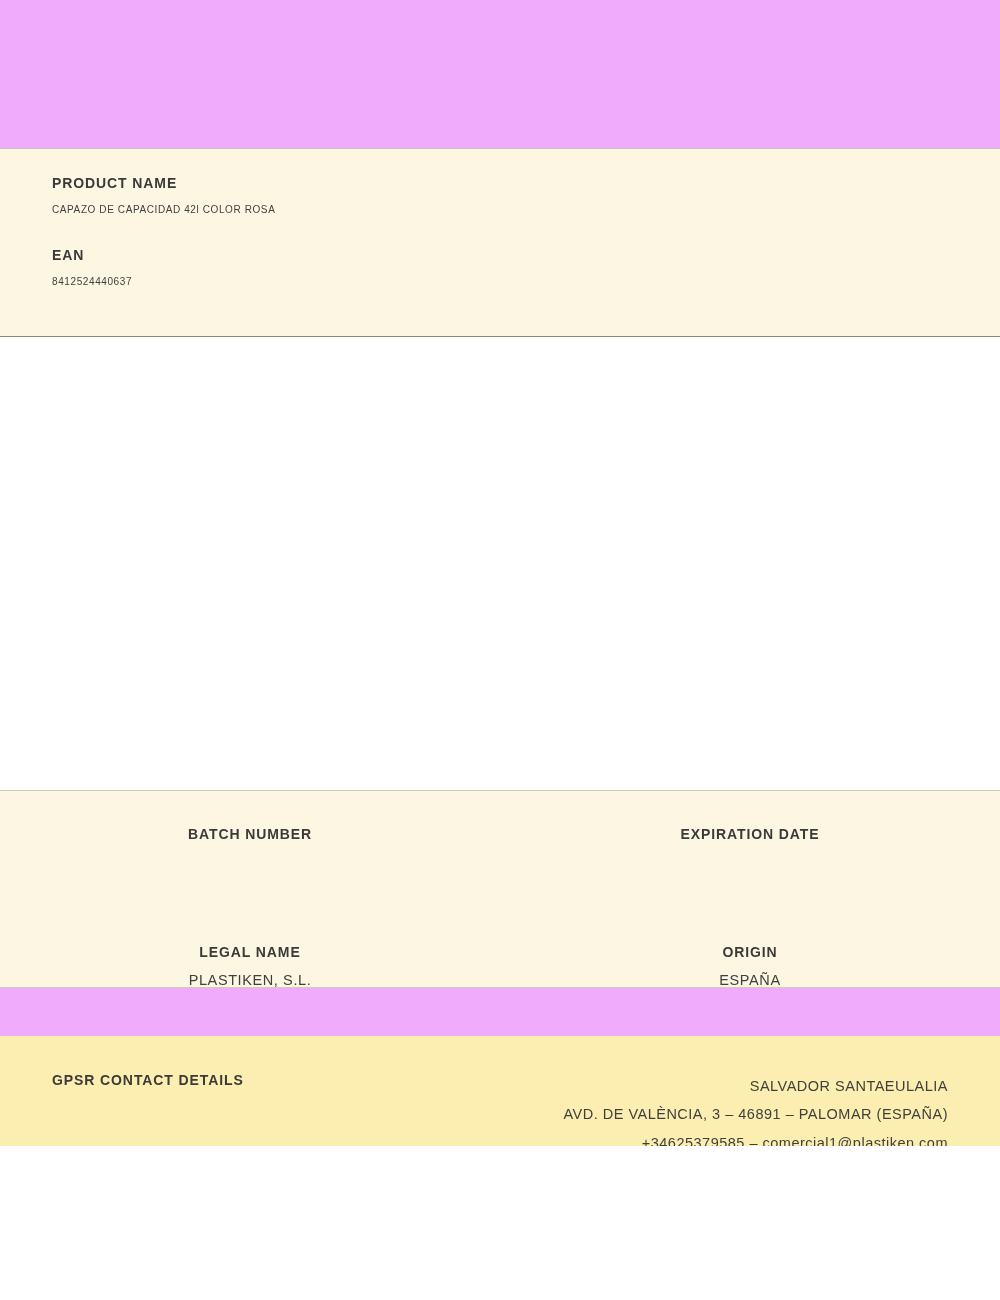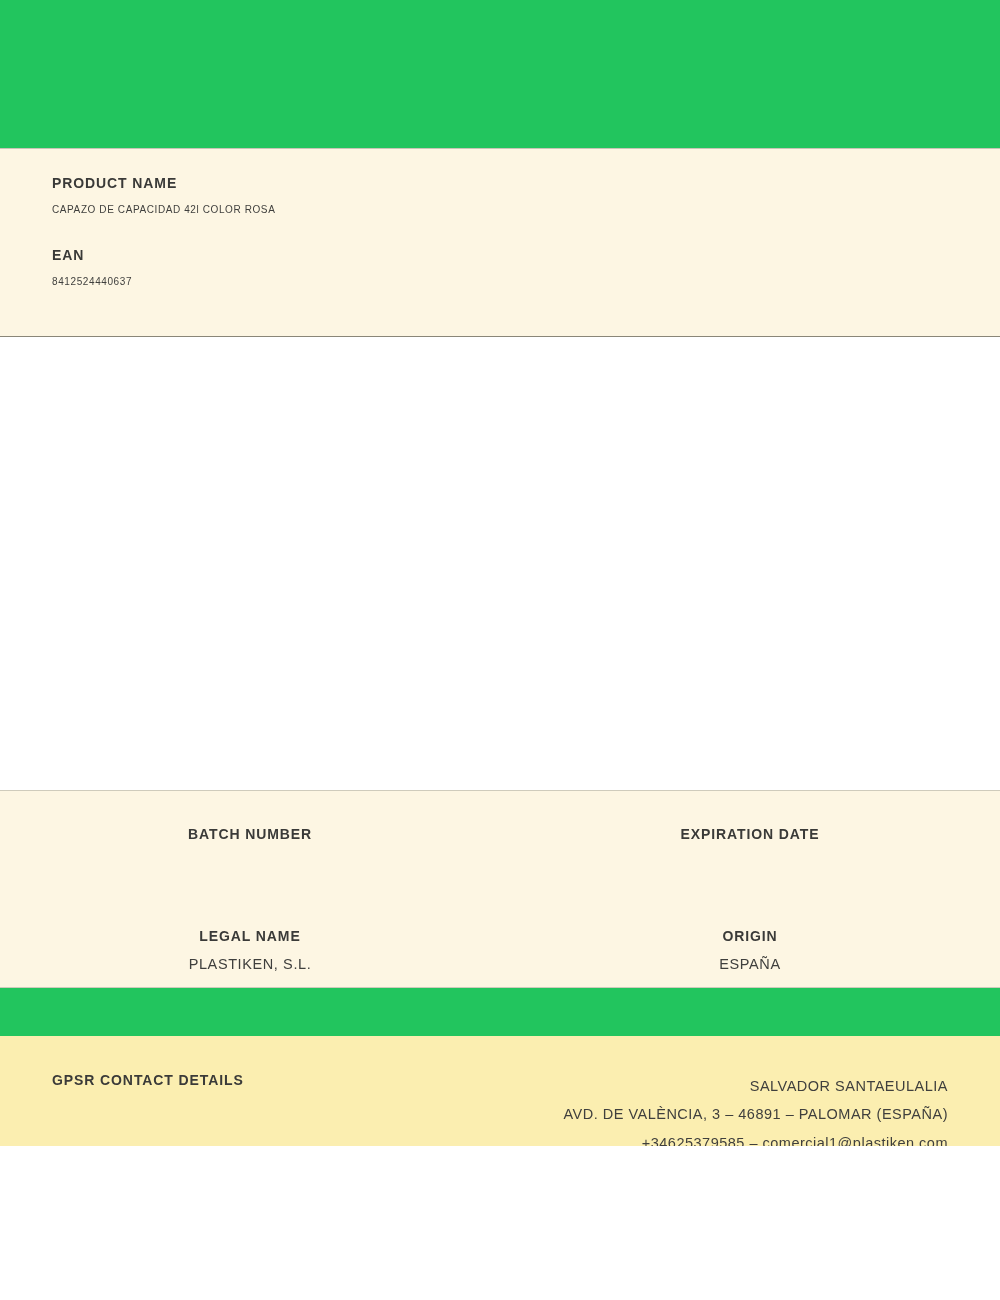--- a/index.html
+++ b/index.html
@@ -13,21 +13,21 @@
     font-family: "Liberation Sans", sans-serif;
     color: #3a3a38;
     position: relative;
     overflow: hidden;
   }
 
   .page {
     position: relative;
     width: 1000px;
     height: 1036px;
-    background: #22c55e;
+    background: #f0abfc;
   }
 
   
   .product-block {
     position: absolute;
     left: 0;
     top: 148px;
     width: 1000px;
     height: 189px;
     background: #fdf6e3;
@@ -99,21 +99,21 @@
     color: #3a3a38;
     line-height: 1.2;
     margin: 0;
     min-height: 17px;
   }
   .cell-value {
     font-size: 14.5px;
     letter-spacing: 0.6px;
     color: #3f3f3d;
     line-height: 1.2;
-    margin: 11px 0 0 0;
+    margin: 11px 0 16px 0;
     min-height: 17px;
   }
 
   
   .gpsr-block {
     position: absolute;
     left: 0;
     top: 1036px;
     width: 1000px;
     height: 158px;

